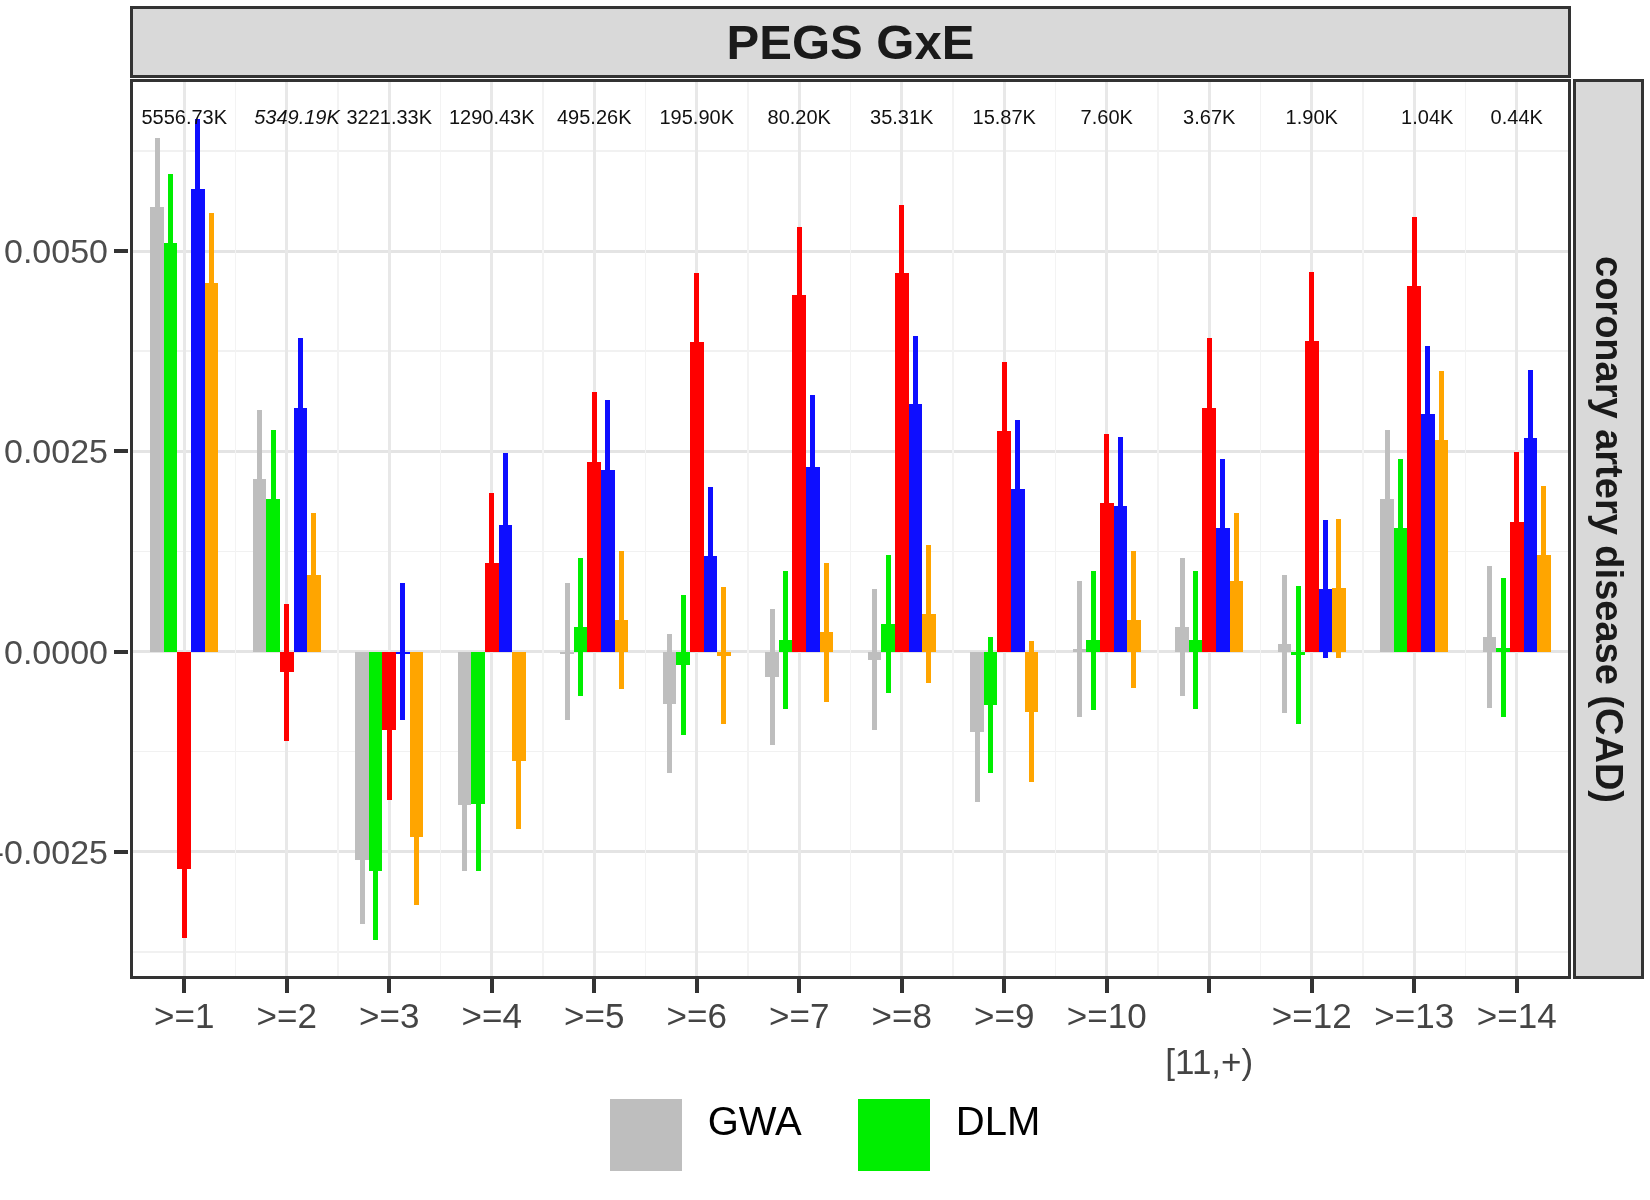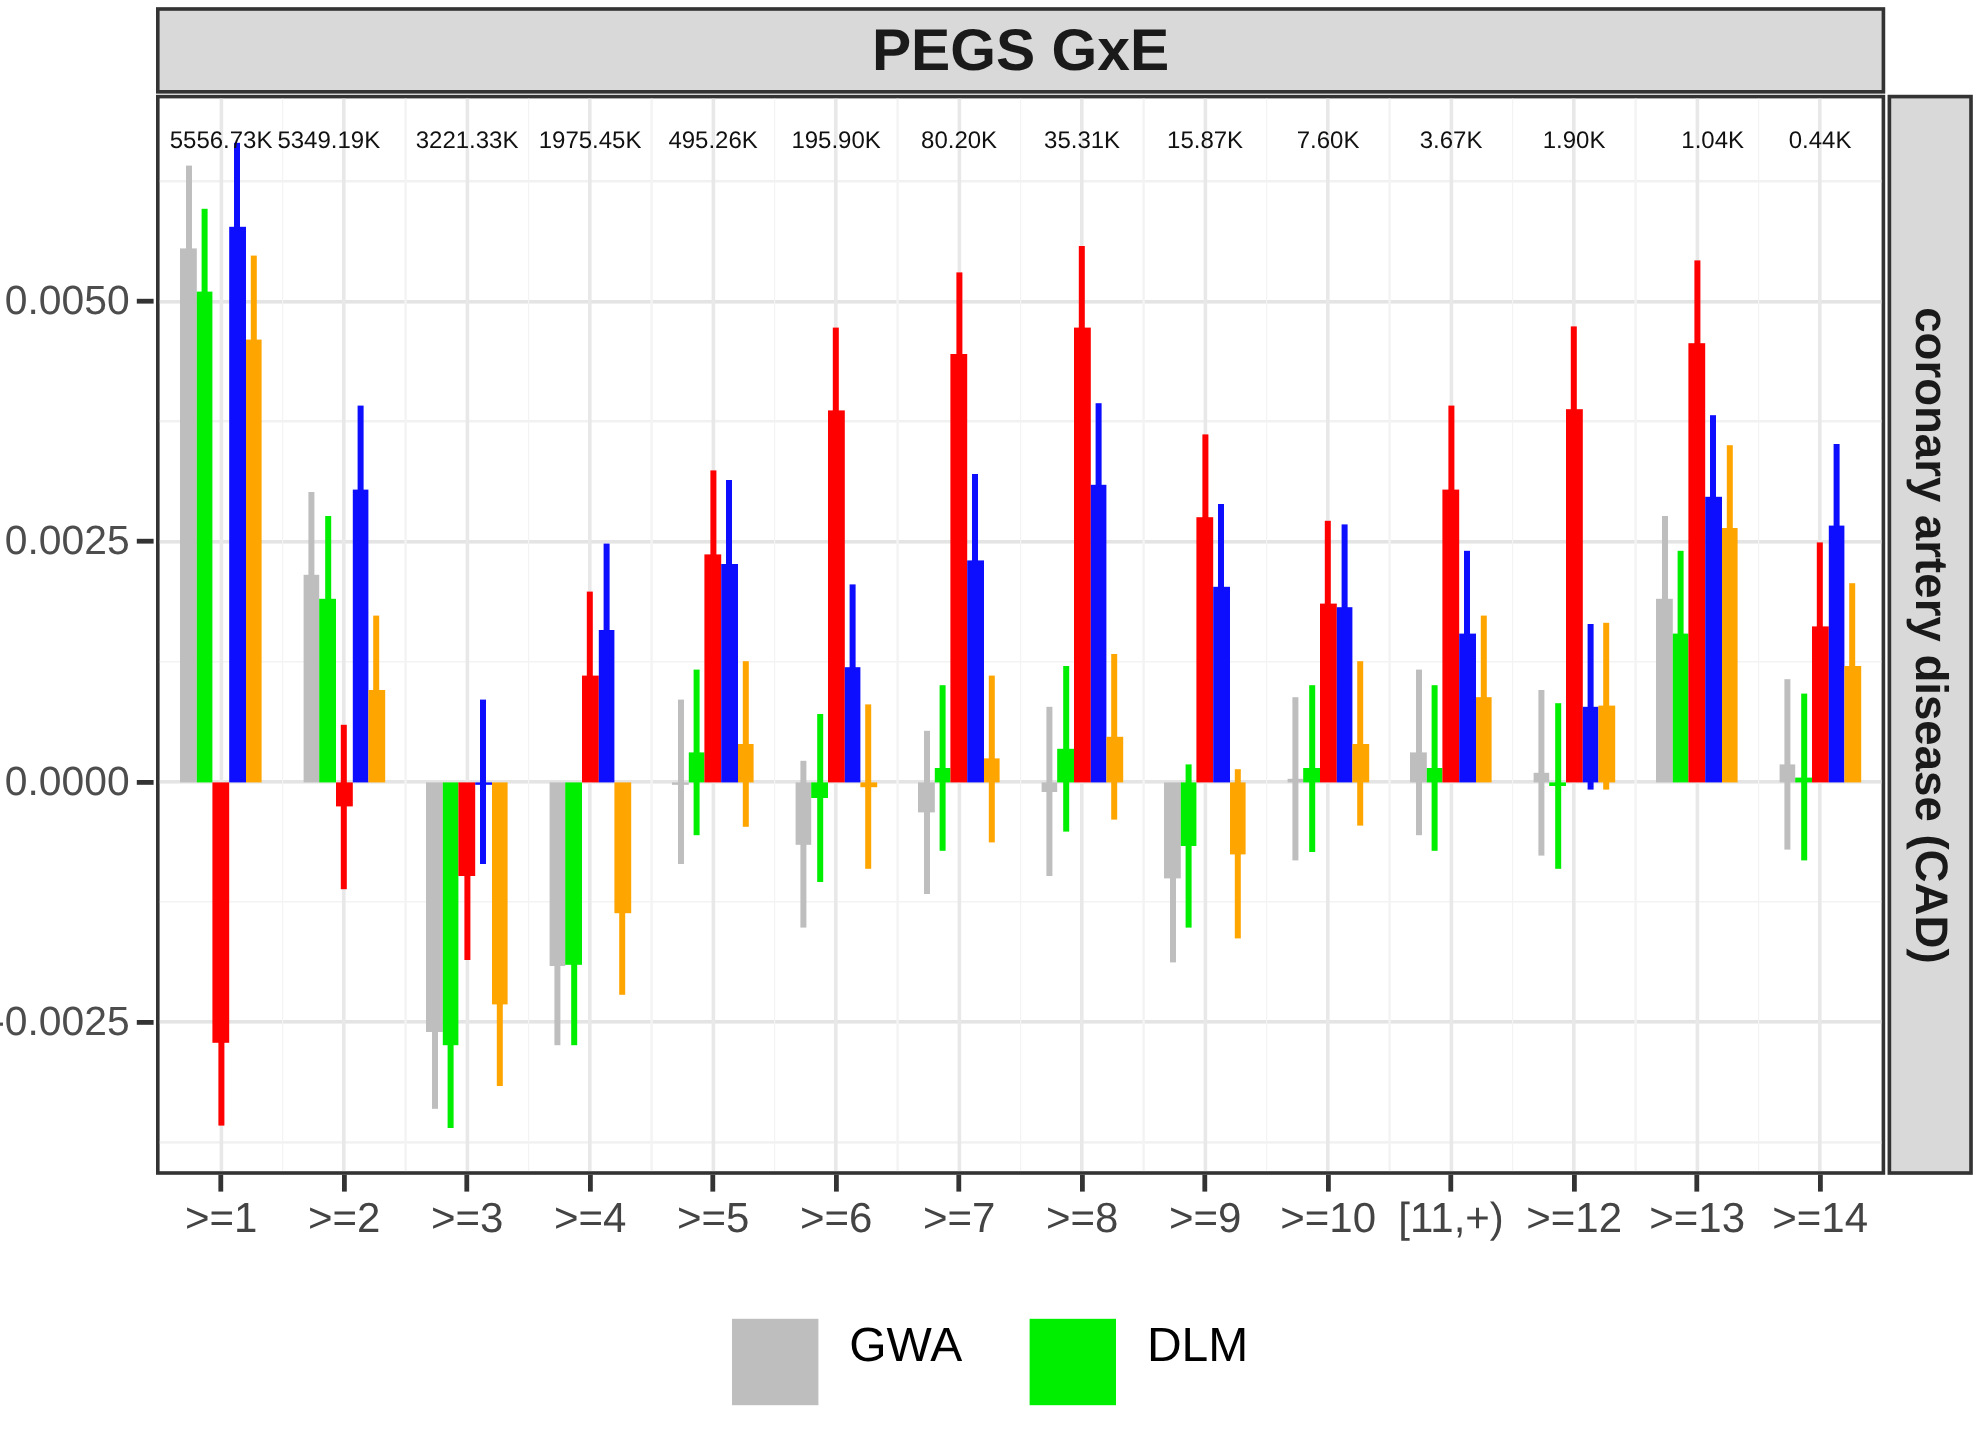--- a/index.html
+++ b/index.html
@@ -101,21 +101,21 @@
       <div class="bar" style="left: 119.75px; top: 397.333px; width: 13.6px; height: 172.231px; background: rgb(190, 190, 190);"></div>
       <div class="whisker" style="left: 124.05px; top: 328.441px; height: 137.785px; background: rgb(190, 190, 190);"></div>
       <div class="bar" style="left: 133.35px; top: 417.36px; width: 13.6px; height: 152.204px; background: rgb(0, 238, 0);"></div>
       <div class="whisker" style="left: 137.65px; top: 347.667px; height: 139.387px; background: rgb(0, 238, 0);"></div>
       <div class="bar" style="left: 146.95px; top: 569.565px; width: 13.6px; height: 20.828px; background: rgb(255, 0, 0);"></div>
       <div class="whisker" style="left: 151.25px; top: 521.5px; height: 137.785px; background: rgb(255, 0, 0);"></div>
       <div class="bar" style="left: 160.55px; top: 326.038px; width: 13.6px; height: 243.527px; background: rgb(14, 14, 255);"></div>
       <div class="whisker" style="left: 164.85px; top: 256.344px; height: 139.387px; background: rgb(14, 14, 255);"></div>
       <div class="bar" style="left: 174.15px; top: 493.462px; width: 13.6px; height: 76.1022px; background: rgb(255, 165, 0);"></div>
       <div class="whisker" style="left: 178.45px; top: 430.978px; height: 124.968px; background: rgb(255, 165, 0);"></div>
-      <div class="count-label" style="left: 141px;">5349.19K</div>
+      <div class="count-label" style="left: 164px; font-style: italic;">5349.19K</div>
       <div class="bar" style="left: 222.25px; top: 569.565px; width: 13.6px; height: 208.28px; background: rgb(190, 190, 190);"></div>
       <div class="whisker" style="left: 226.55px; top: 713.758px; height: 128.172px; background: rgb(190, 190, 190);"></div>
       <div class="bar" style="left: 235.85px; top: 569.565px; width: 13.6px; height: 219.495px; background: rgb(0, 238, 0);"></div>
       <div class="whisker" style="left: 240.15px; top: 720.167px; height: 137.785px; background: rgb(0, 238, 0);"></div>
       <div class="bar" style="left: 249.45px; top: 569.565px; width: 13.6px; height: 78.5054px; background: rgb(255, 0, 0);"></div>
       <div class="whisker" style="left: 253.75px; top: 578.376px; height: 139.387px; background: rgb(255, 0, 0);"></div>
       <div class="bar" style="left: 263.05px; top: 569.565px; width: 13.6px; height: 2px; background: rgb(14, 14, 255);"></div>
       <div class="whisker" style="left: 267.35px; top: 501.473px; height: 136.183px; background: rgb(14, 14, 255);"></div>
       <div class="bar" style="left: 276.65px; top: 569.565px; width: 13.6px; height: 185.048px; background: rgb(255, 165, 0);"></div>
       <div class="whisker" style="left: 280.95px; top: 686.522px; height: 136.183px; background: rgb(255, 165, 0);"></div>
@@ -123,21 +123,21 @@
       <div class="bar" style="left: 324.75px; top: 569.565px; width: 13.6px; height: 153.806px; background: rgb(190, 190, 190);"></div>
       <div class="whisker" style="left: 329.05px; top: 657.683px; height: 131.376px; background: rgb(190, 190, 190);"></div>
       <div class="bar" style="left: 338.35px; top: 569.565px; width: 13.6px; height: 152.204px; background: rgb(0, 238, 0);"></div>
       <div class="whisker" style="left: 342.65px; top: 654.478px; height: 134.581px; background: rgb(0, 238, 0);"></div>
       <div class="bar" style="left: 351.95px; top: 480.645px; width: 13.6px; height: 88.9194px; background: rgb(255, 0, 0);"></div>
       <div class="whisker" style="left: 356.25px; top: 410.952px; height: 139.387px; background: rgb(255, 0, 0);"></div>
       <div class="bar" style="left: 365.55px; top: 442.995px; width: 13.6px; height: 126.57px; background: rgb(14, 14, 255);"></div>
       <div class="whisker" style="left: 369.85px; top: 370.898px; height: 144.194px; background: rgb(14, 14, 255);"></div>
       <div class="bar" style="left: 379.15px; top: 569.565px; width: 13.6px; height: 108.946px; background: rgb(255, 165, 0);"></div>
       <div class="whisker" style="left: 383.45px; top: 609.618px; height: 137.785px; background: rgb(255, 165, 0);"></div>
-      <div class="count-label" style="left: 358.75px;">1975.45K</div>
+      <div class="count-label" style="left: 358.75px;">1290.43K</div>
       <div class="bar" style="left: 427.25px; top: 569.565px; width: 13.6px; height: 2px; background: rgb(190, 190, 190);"></div>
       <div class="whisker" style="left: 431.55px; top: 500.672px; height: 137.785px; background: rgb(190, 190, 190);"></div>
       <div class="bar" style="left: 440.85px; top: 544.731px; width: 13.6px; height: 24.8333px; background: rgb(0, 238, 0);"></div>
       <div class="whisker" style="left: 445.15px; top: 475.839px; height: 137.785px; background: rgb(0, 238, 0);"></div>
       <div class="bar" style="left: 454.45px; top: 379.71px; width: 13.6px; height: 189.855px; background: rgb(255, 0, 0);"></div>
       <div class="whisker" style="left: 458.75px; top: 310.016px; height: 139.387px; background: rgb(255, 0, 0);"></div>
       <div class="bar" style="left: 468.05px; top: 387.72px; width: 13.6px; height: 181.844px; background: rgb(14, 14, 255);"></div>
       <div class="whisker" style="left: 472.35px; top: 318.027px; height: 139.387px; background: rgb(14, 14, 255);"></div>
       <div class="bar" style="left: 481.65px; top: 538.323px; width: 13.6px; height: 31.2419px; background: rgb(255, 165, 0);"></div>
       <div class="whisker" style="left: 485.95px; top: 469.43px; height: 137.785px; background: rgb(255, 165, 0);"></div>
@@ -272,21 +272,21 @@
       <div class="xlab" style="left: 696.75px;">&gt;=6</div>
       <div class="xtick" style="left: 797.25px;"></div>
       <div class="xlab" style="left: 799.25px;">&gt;=7</div>
       <div class="xtick" style="left: 899.75px;"></div>
       <div class="xlab" style="left: 901.75px;">&gt;=8</div>
       <div class="xtick" style="left: 1002.25px;"></div>
       <div class="xlab" style="left: 1004.25px;">&gt;=9</div>
       <div class="xtick" style="left: 1104.75px;"></div>
       <div class="xlab" style="left: 1106.75px;">&gt;=10</div>
       <div class="xtick" style="left: 1207.25px;"></div>
-      <div class="xlab" style="left: 1209.25px;">[11,+)</div>
+      <div class="xlab" style="left: 1209.25px; margin-top: 46px;">[11,+)</div>
       <div class="xtick" style="left: 1309.75px;"></div>
       <div class="xlab" style="left: 1311.75px;">&gt;=12</div>
       <div class="xtick" style="left: 1412.25px;"></div>
       <div class="xlab" style="left: 1414.25px;">&gt;=13</div>
       <div class="xtick" style="left: 1514.75px;"></div>
       <div class="xlab" style="left: 1516.75px;">&gt;=14</div>
     </div>
 
   <div id="legend">
       <div class="legend-entry">

